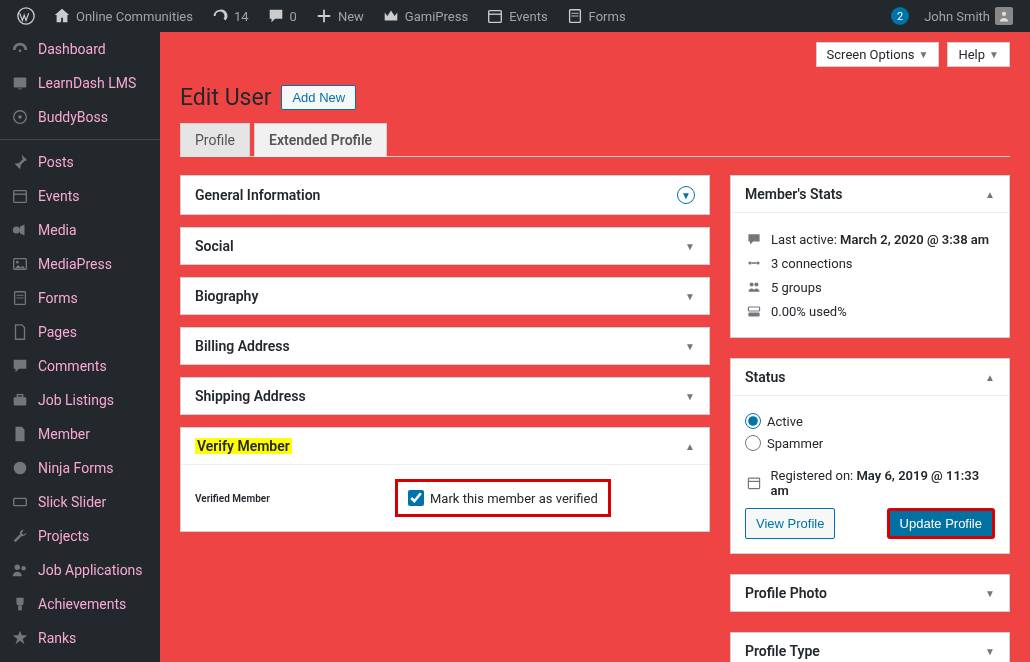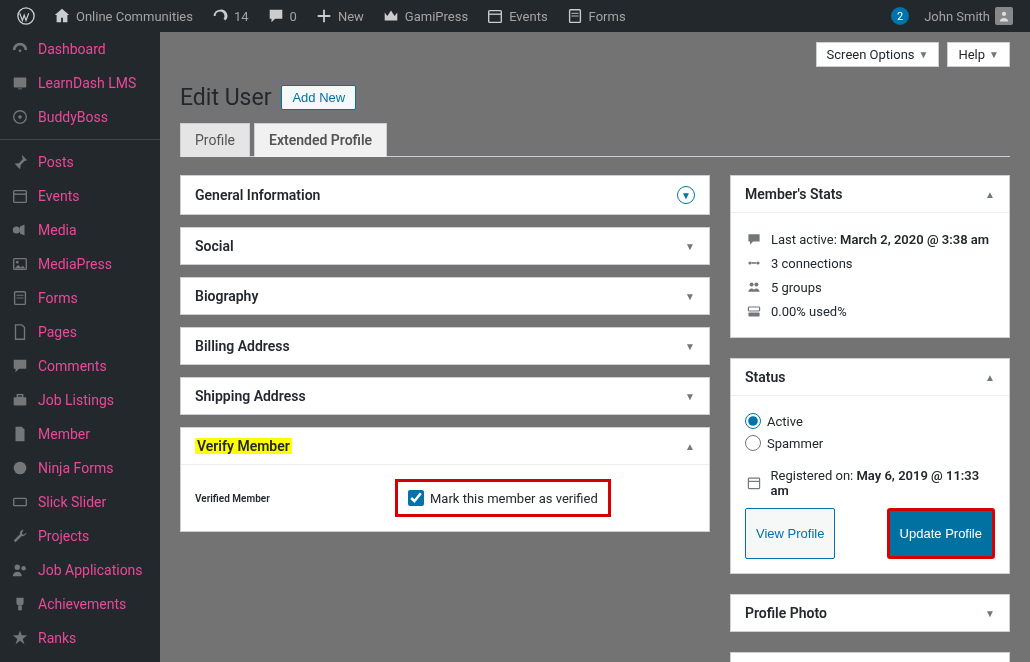--- a/index.html
+++ b/index.html
@@ -8,25 +8,25 @@
   .topbar { background: #23282d; color: #ccc; height: 32px; display: flex; align-items: center; padding: 0 10px; font-size: 13px; }
   .topbar-left { display: flex; align-items: center; gap: 4px; flex: 1; }
   .topbar-right { display: flex; align-items: center; gap: 8px; }
   .tb-item { display: flex; align-items: center; gap: 5px; padding: 0 7px; height: 32px; cursor: pointer; color: #a3a3a3; }
   .tb-icon { width: 18px; height: 18px; display: inline-flex; align-items: center; justify-content: center; }
   .tb-badge { background: #0073aa; color: #fff; border-radius: 50%; width: 18px; height: 18px; display: inline-flex; align-items: center; justify-content: center; font-size: 11px; }
   .tb-avatar { width: 18px; height: 18px; background: #888; border-radius: 2px; display:inline-flex; align-items:center; justify-content:center; }
   
   .layout { display: flex; height: calc(100% - 32px); }
   .sidebar { width: 160px; background: #23282d; color: #fff; font-size: 14px; overflow: hidden; }
-  .side-item { display: flex; align-items: center; gap: 8px; padding: 7px 10px; color: #ec4899; cursor: pointer; }
+  .side-item { display: flex; align-items: center; gap: 8px; padding: 7px 10px; color: #f9a8d4; cursor: pointer; }
   .side-item.sep { margin-top: 5px; border-top: 1px solid #444; padding-top: 12px; }
   .side-icon { width: 20px; height: 20px; display: inline-flex; align-items: center; justify-content: center; opacity: 0.6; }
   
-  .main { flex: 1; background: #737373; padding: 10px 20px 0 20px; overflow: auto; }
+  .main { flex: 1; background: #ef4444; padding: 10px 20px 0 20px; overflow: auto; }
   .top-actions { display: flex; justify-content: flex-end; gap: 8px; margin-bottom: -4px; }
   .wp-dropdown { background: #fff; border: 1px solid #ccd0d4; padding: 4px 10px; font-size: 13px; cursor: pointer; display: flex; align-items: center; gap: 4px; }
   
   h1.page-title { font-size: 23px; font-weight: 400; margin: 21px 0 12px; display: flex; align-items: center; gap: 10px; }
   .btn-outline { border: 1px solid #0073aa; color: #0073aa; background: #f6f7f7; padding: 4px 10px; font-size: 13px; cursor: pointer; border-radius: 2px; }
   .btn-primary { background: #0071a1; color: #fff; border: 1px solid #0071a1; padding: 5px 12px; font-size: 13px; cursor: pointer; border-radius: 3px; }
   
   .tabs { display: flex; border-bottom: 1px solid #ccd0d4; margin-bottom: 18px; }
   .tab { padding: 8px 14px; border: 1px solid #ccd0d4; border-bottom: none; background: #fff; margin-right: 4px; font-size: 14px; cursor: pointer; color: #555; margin-bottom: -1px; }
   .tab.inactive { background: #e5e5e5; }
@@ -50,21 +50,21 @@
   .cbwrap input { width: 16px; height: 16px; accent-color: #0073aa; }
   
   .stat-row { display: flex; align-items: center; gap: 8px; padding: 4px 0; font-size: 13px; }
   .stat-icon { width: 18px; color: #72777c; display:inline-flex; align-items:center; justify-content:center; }
   .stat-strong { font-weight: 600; }
   
   .radio-row { display: flex; align-items: center; gap: 6px; padding: 3px 0; }
   .radio-row input { accent-color: #0073aa; width:16px; height:16px; }
   
   .side-actions { display: flex; justify-content: space-between; gap: 8px; margin-top: 6px; }
-  .side-actions .btn-primary { border: 3px solid #d60000; padding: 15px 10px; }
+  .side-actions .btn-primary { border: 3px solid #d60000; padding: 5px 10px; }
   
   svg { display:block; }
 </style>
 </head>
 <body>
 
 <div class="topbar">
   <div class="topbar-left">
     <span class="tb-item">
       <svg width="18" height="18" viewBox="0 0 20 20" fill="#ccc">

